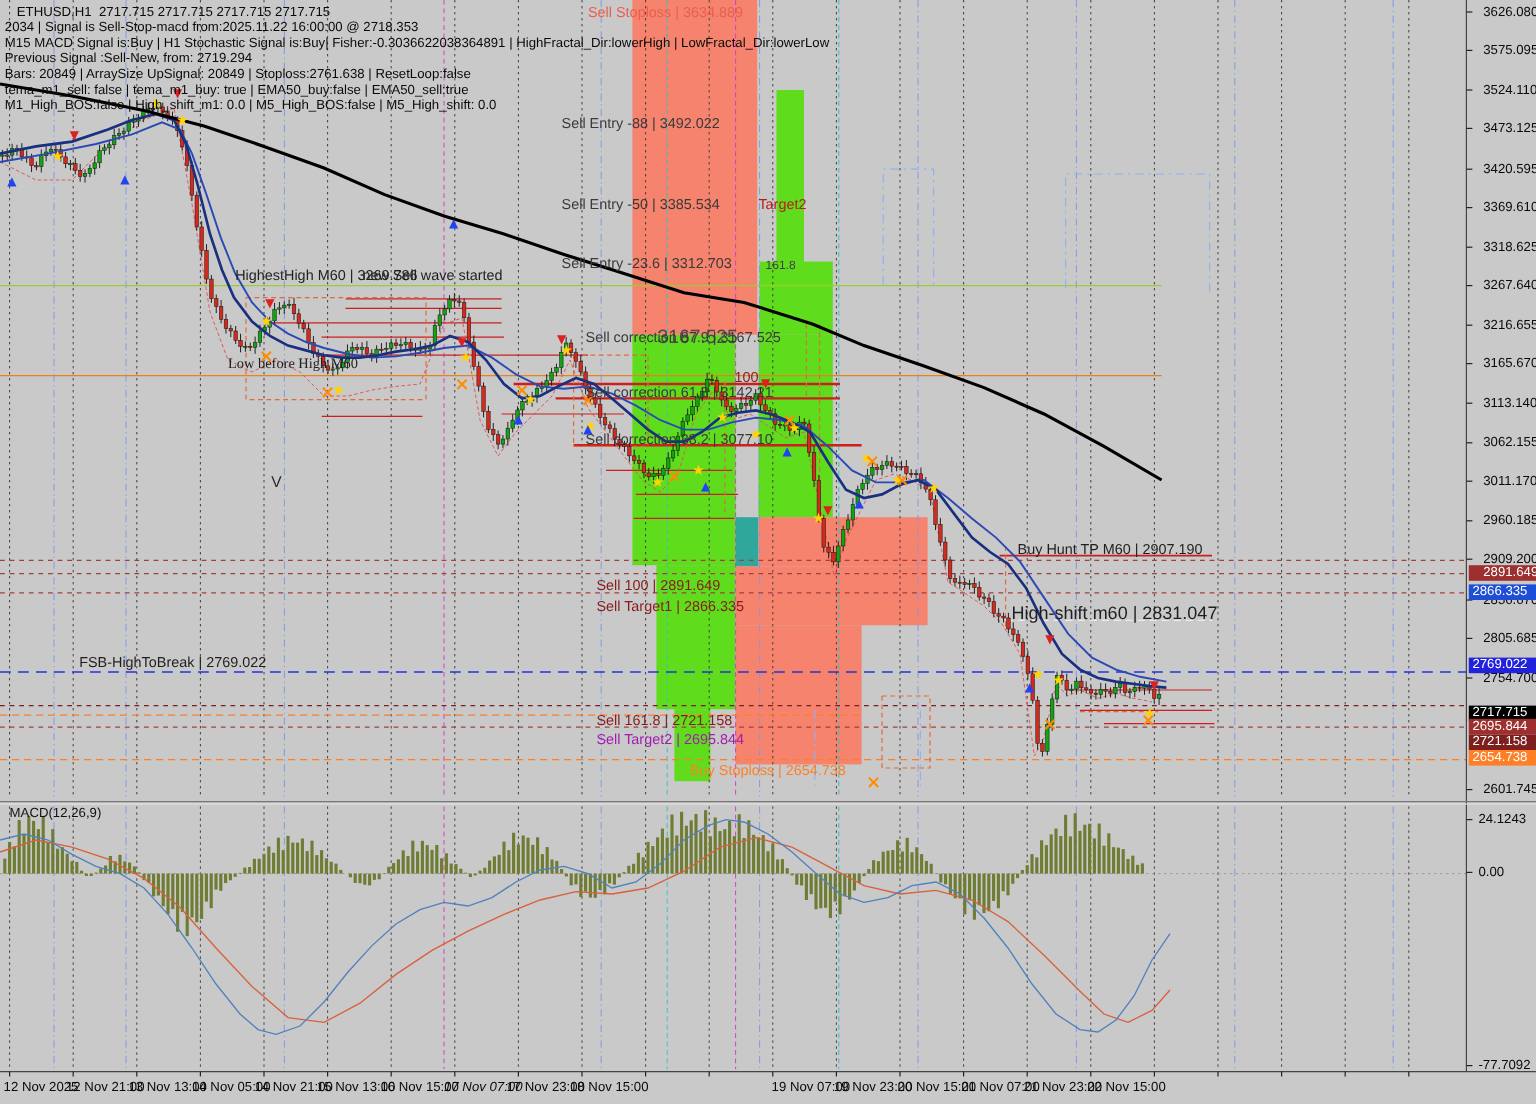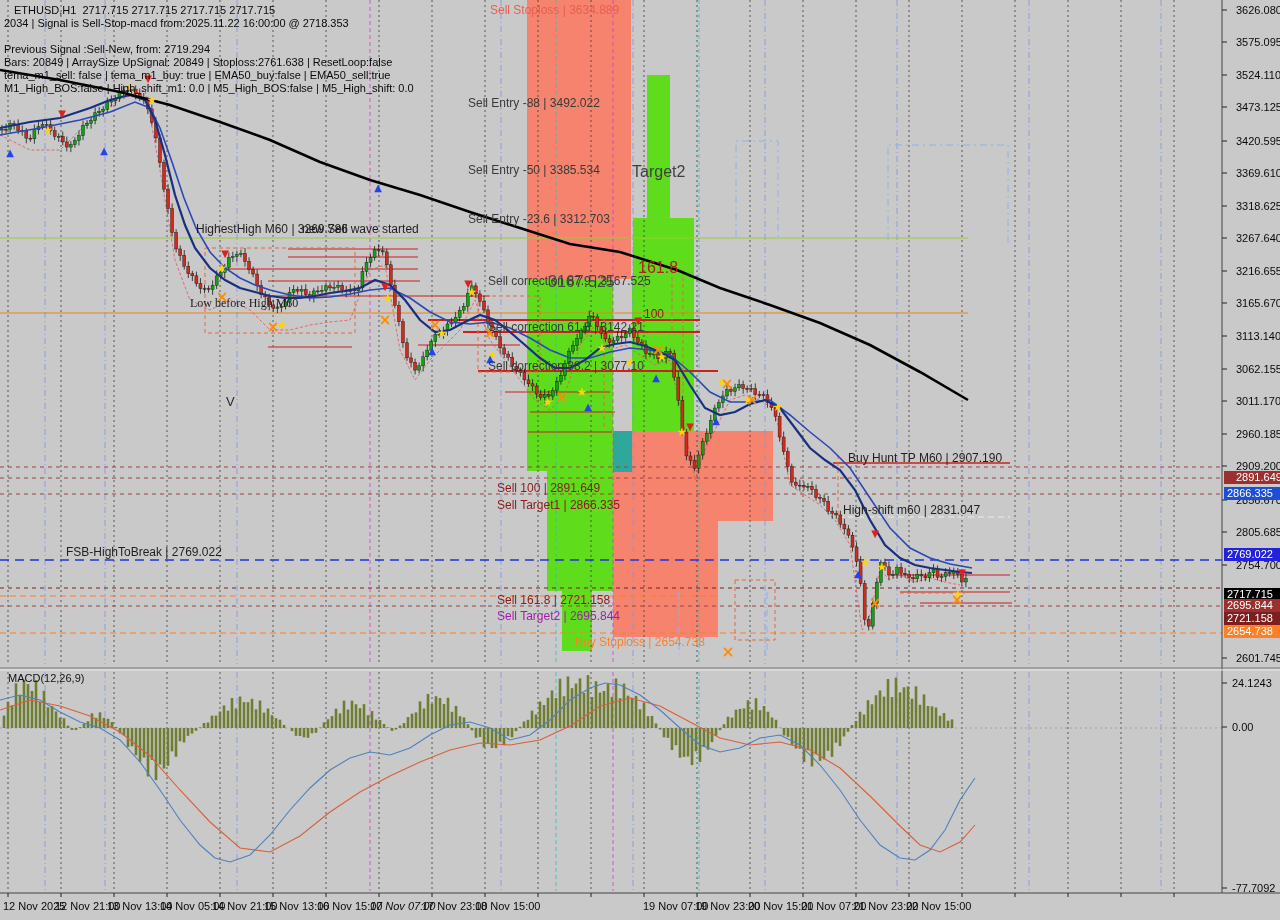--- a/index.html
+++ b/index.html
@@ -962,47 +962,48 @@
       <line x1="909" y1="893" x2="909" y2="897" stroke="#222" stroke-width="1"></line>
       <line x1="962" y1="893" x2="962" y2="897" stroke="#222" stroke-width="1"></line>
       <line x1="1015" y1="893" x2="1015" y2="897" stroke="#222" stroke-width="1"></line>
       <line x1="1068" y1="893" x2="1068" y2="897" stroke="#222" stroke-width="1"></line>
       <line x1="1121" y1="893" x2="1121" y2="897" stroke="#222" stroke-width="1"></line>
       <line x1="1174" y1="893" x2="1174" y2="897" stroke="#222" stroke-width="1"></line>
     </svg>
 
   <div class="info" style="left:14px;top:4px;">ETHUSD,H1  2717.715 2717.715 2717.715 2717.715</div>
   <div class="info" style="left:4px;top:17px;">2034 | Signal is Sell-Stop-macd from:2025.11.22 16:00:00 @ 2718.353</div>
+  <div class="info" style="left:4px;top:30px;">M15 MACD Signal is:Buy | H1 Stochastic Signal is:Buy| Fisher:-0.3036622038364891 | HighFractal_Dir:lowerHigh | LowFractal_Dir:lowerLow</div>
   <div class="info" style="left:4px;top:43px;">Previous Signal :Sell-New, from: 2719.294</div>
   <div class="info" style="left:4px;top:56px;">Bars: 20849 | ArraySize UpSignal: 20849 | Stoploss:2761.638 | ResetLoop:false</div>
   <div class="info" style="left:4px;top:69px;">tema_m1_sell: false | tema_m1_buy: true | EMA50_buy:false | EMA50_sell:true</div>
   <div class="info" style="left:4px;top:82px;">M1_High_BOS:false | High_shift_m1: 0.0 | M5_High_BOS:false | M5_High_shift: 0.0</div>
 
   <div class="ann" style="left:8px;top:672px;font-size:11px;color:#111;">MACD(12,26,9)</div>
 
   <div id="annotations">
       <div class="ann" style="left: 490px; top: 3px; color: rgb(233, 95, 79); font-size: 12px;">Sell Stoploss | 3634.889</div>
       <div class="ann" style="left: 468px; top: 96px; color: rgb(58, 58, 58); font-size: 12px;">Sell Entry -88 | 3492.022</div>
       <div class="ann" style="left: 468px; top: 163px; color: rgb(58, 58, 58); font-size: 12px;">Sell Entry -50 | 3385.534</div>
-      <div class="ann" style="left: 632px; top: 163px; color: #404040; font-size: 16px; text-align: right;">Target2</div>
+      <div class="ann" style="left: 632px; top: 163px; color: #b91c1c; font-size: 12px; text-align: right;">Target2</div>
       <div class="ann" style="left: 468px; top: 212px; color: rgb(58, 58, 58); font-size: 12px;">Sell Entry -23.6 | 3312.703</div>
-      <div class="ann" style="left: 638px; top: 216px; color: #b91c1c; font-size: 16px; margin-top: 43px;">161.8</div>
+      <div class="ann" style="left: 638px; top: 216px; color: #404040; font-size: 10px;">161.8</div>
       <div class="ann" style="left: 196px; top: 222px; color: rgb(31, 31, 31); font-size: 12px;">HighestHigh  M60 | 3269.786</div>
       <div class="ann" style="left: 302px; top: 222px; color: rgb(31, 31, 31); font-size: 12px;">new Sell wave started</div>
       <div class="ann" style="left: 548px; top: 273px; color: rgb(74, 74, 74); font-size: 16px;">3167.525</div>
       <div class="ann" style="left: 488px; top: 274px; color: rgb(58, 58, 58); font-size: 12px; text-align: center;">Sell correction 87.9 | 3167.525</div>
       <div class="ann" style="left: 190px; top: 296px; color: rgb(31, 31, 31); font-size: 12px; font-family: Liberation Serif, serif;">Low before High  M60</div>
-      <div class="ann" style="left: 644px; top: 307px; color: rgb(139, 26, 26); font-size: 12px;">100</div>
+      <div class="ann" style="left: 612px; top: 307px; color: rgb(139, 26, 26); font-size: 12px;">100</div>
       <div class="ann" style="left: 488px; top: 320px; color: rgb(58, 58, 58); font-size: 12px;">Sell correction 61.8 | 3142.21</div>
       <div class="ann" style="left: 488px; top: 359px; color: rgb(58, 58, 58); font-size: 12px;">Sell correction 38.2 | 3077.10</div>
       <div class="ann" style="left: 226px; top: 394px; color: rgb(42, 42, 42); font-size: 13px;">V</div>
       <div class="ann" style="left: 848px; top: 451px; color: rgb(31, 31, 31); font-size: 12px;">Buy Hunt TP M60 | 2907.190</div>
       <div class="ann" style="left: 497px; top: 481px; color: rgb(139, 26, 26); font-size: 12px;">Sell 100 | 2891.649</div>
       <div class="ann" style="left: 497px; top: 498px; color: rgb(139, 26, 26); font-size: 12px;">Sell Target1 | 2866.335</div>
-      <div class="ann" style="left: 843px; top: 503px; color: rgb(31, 31, 31); font-size: 12px;">High-shift m60 | 2831.047</div>
+      <div class="ann" style="left: 843px; top: 503px; color: rgb(31, 31, 31); font-size: 15px;">High-shift m60 | 2831.047</div>
       <div class="ann" style="left: 66px; top: 545px; color: rgb(31, 31, 31); font-size: 12px;">FSB-HighToBreak | 2769.022</div>
       <div class="ann" style="left: 497px; top: 593px; color: rgb(139, 26, 26); font-size: 12px;">Sell 161.8 | 2721.158</div>
       <div class="ann" style="left: 497px; top: 609px; color: #a21caf; font-size: 12px;">Sell Target2 | 2695.844</div>
       <div class="ann" style="left: 575px; top: 635px; color: rgb(255, 127, 39); font-size: 12px;">Buy Stoploss | 2654.738</div>
     </div>
   <div id="price-axis">
       <div class="axis-label" style="top: 4px;">3626.080</div>
       <div class="axis-label" style="top: 36px;">3575.095</div>
       <div class="axis-label" style="top: 69px;">3524.110</div>
       <div class="axis-label" style="top: 101px;">3473.125</div>

